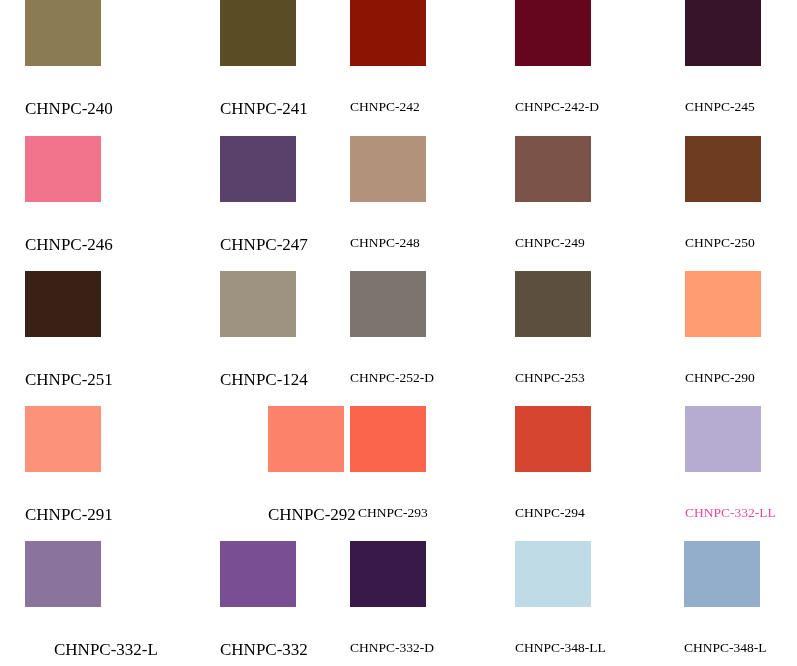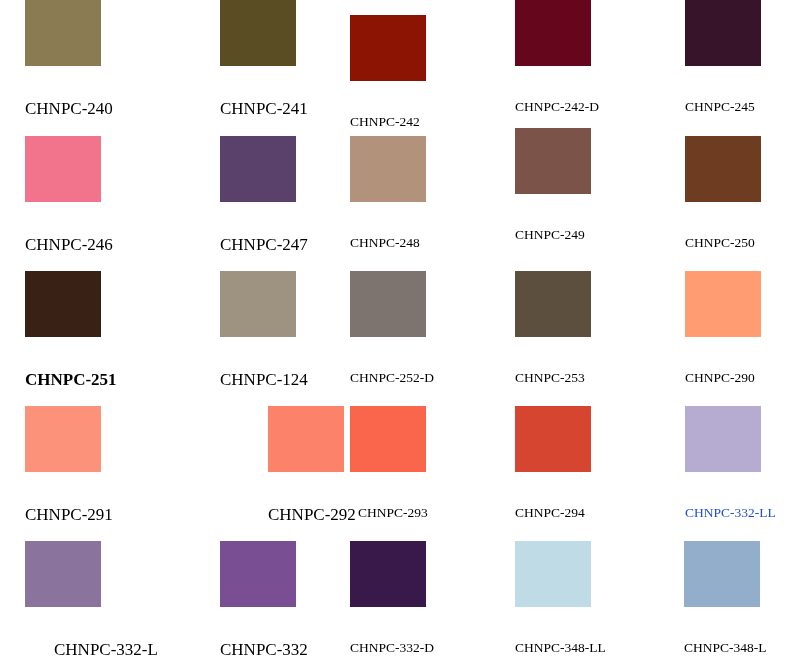--- a/index.html
+++ b/index.html
@@ -44,21 +44,21 @@
 
 <div id="swatch-grid">
     <div class="swatch-cell" style="left: 25px; top: 0px; width: 76px; height: 124px;">
       <div class="swatch-chip" title="CHNPC-240" style="width: 76px; height: 66px; background: rgb(138, 123, 82);"></div>
       <div class="swatch-label lbl-lg" style="top: 100px; color: rgb(0, 0, 0);">CHNPC-240</div>
     </div>
     <div class="swatch-cell" style="left: 220px; top: 0px; width: 76px; height: 124px;">
       <div class="swatch-chip" title="CHNPC-241" style="width: 76px; height: 66px; background: rgb(90, 76, 35);"></div>
       <div class="swatch-label lbl-lg" style="top: 100px; color: rgb(0, 0, 0);">CHNPC-241</div>
     </div>
-    <div class="swatch-cell" style="left: 350px; top: 15px; width: 76px; height: 124px;">
+    <div class="swatch-cell" style="left: 350px; top: 0px; width: 76px; height: 124px;">
       <div class="swatch-chip" title="CHNPC-242" style="width: 76px; height: 66px; background: rgb(139, 20, 3);"></div>
       <div class="swatch-label lbl-sm" style="top: 100px; color: rgb(0, 0, 0);">CHNPC-242</div>
     </div>
     <div class="swatch-cell" style="left: 515px; top: 0px; width: 76px; height: 124px;">
       <div class="swatch-chip" title="CHNPC-242-D" style="width: 76px; height: 66px; background: rgb(101, 6, 28);"></div>
       <div class="swatch-label lbl-sm" style="top: 100px; color: rgb(0, 0, 0);">CHNPC-242-D</div>
     </div>
     <div class="swatch-cell" style="left: 685px; top: 0px; width: 76px; height: 124px;">
       <div class="swatch-chip" title="CHNPC-245" style="width: 76px; height: 66px; background: rgb(55, 20, 41);"></div>
       <div class="swatch-label lbl-sm" style="top: 100px; color: rgb(0, 0, 0);">CHNPC-245</div>
@@ -68,29 +68,29 @@
       <div class="swatch-label lbl-lg" style="top: 100px; color: rgb(0, 0, 0);">CHNPC-246</div>
     </div>
     <div class="swatch-cell" style="left: 220px; top: 136px; width: 76px; height: 124px;">
       <div class="swatch-chip" title="CHNPC-247" style="width: 76px; height: 66px; background: rgb(90, 65, 107);"></div>
       <div class="swatch-label lbl-lg" style="top: 100px; color: rgb(0, 0, 0);">CHNPC-247</div>
     </div>
     <div class="swatch-cell" style="left: 350px; top: 136px; width: 76px; height: 124px;">
       <div class="swatch-chip" title="CHNPC-248" style="width: 76px; height: 66px; background: rgb(178, 146, 122);"></div>
       <div class="swatch-label lbl-sm" style="top: 100px; color: rgb(0, 0, 0);">CHNPC-248</div>
     </div>
-    <div class="swatch-cell" style="left: 515px; top: 128px; width: 76px; height: 124px; text-align: right;">
+    <div class="swatch-cell" style="left: 515px; top: 136px; width: 76px; height: 124px; text-align: right;">
       <div class="swatch-chip" title="CHNPC-249" style="width: 76px; height: 66px; background: rgb(124, 83, 73);"></div>
       <div class="swatch-label lbl-sm" style="top: 100px; color: rgb(0, 0, 0);">CHNPC-249</div>
     </div>
     <div class="swatch-cell" style="left: 685px; top: 136px; width: 76px; height: 124px;">
       <div class="swatch-chip" title="CHNPC-250" style="width: 76px; height: 66px; background: rgb(110, 60, 33);"></div>
       <div class="swatch-label lbl-sm" style="top: 100px; color: rgb(0, 0, 0);">CHNPC-250</div>
     </div>
-    <div class="swatch-cell" style="left: 25px; top: 271px; width: 76px; height: 124px; font-weight: bold;">
+    <div class="swatch-cell" style="left: 25px; top: 271px; width: 76px; height: 124px;">
       <div class="swatch-chip" title="CHNPC-251" style="width: 76px; height: 66px; background: rgb(58, 33, 22);"></div>
       <div class="swatch-label lbl-lg" style="top: 100px; color: rgb(0, 0, 0);">CHNPC-251</div>
     </div>
     <div class="swatch-cell" style="left: 220px; top: 271px; width: 76px; height: 124px;">
       <div class="swatch-chip" title="CHNPC-252" style="width: 76px; height: 66px; background: rgb(158, 146, 129);"></div>
       <div class="swatch-label lbl-lg" style="top: 100px; color: rgb(0, 0, 0);">CHNPC-124</div>
     </div>
     <div class="swatch-cell" style="left: 350px; top: 271px; width: 76px; height: 124px;">
       <div class="swatch-chip" title="CHNPC-252-D" style="width: 76px; height: 66px; background: rgb(125, 116, 112);"></div>
       <div class="swatch-label lbl-sm" style="top: 100px; color: rgb(0, 0, 0);">CHNPC-252-D</div>
@@ -114,21 +114,21 @@
     <div class="swatch-cell" style="left: 350px; top: 406px; width: 76px; height: 124px;">
       <div class="swatch-chip" title="CHNPC-293" style="width: 76px; height: 66px; background: rgb(250, 102, 76);"></div>
       <div class="swatch-label lbl-sm" style="top: 100px; color: rgb(0, 0, 0); margin-left: 8px;">CHNPC-293</div>
     </div>
     <div class="swatch-cell" style="left: 515px; top: 406px; width: 76px; height: 124px;">
       <div class="swatch-chip" title="CHNPC-294" style="width: 76px; height: 66px; background: rgb(213, 69, 48);"></div>
       <div class="swatch-label lbl-sm" style="top: 100px; color: rgb(0, 0, 0);">CHNPC-294</div>
     </div>
     <div class="swatch-cell" style="left: 685px; top: 406px; width: 76px; height: 124px;">
       <div class="swatch-chip" title="CHNPC-332-LL" style="width: 76px; height: 66px; background: rgb(182, 171, 208);"></div>
-      <div class="swatch-label lbl-sm" style="top: 100px; color: #1d4ed8; text-align: right;">CHNPC-332-LL</div>
+      <div class="swatch-label lbl-sm" style="top: 100px; color: #ec4899; text-align: right;">CHNPC-332-LL</div>
     </div>
     <div class="swatch-cell" style="left: 25px; top: 541px; width: 76px; height: 124px;">
       <div class="swatch-chip" title="CHNPC-332-L" style="width: 76px; height: 66px; background: rgb(138, 115, 156);"></div>
       <div class="swatch-label lbl-lg" style="top: 100px; color: rgb(0, 0, 0); margin-left: 29px;">CHNPC-332-L</div>
     </div>
     <div class="swatch-cell" style="left: 220px; top: 541px; width: 76px; height: 124px;">
       <div class="swatch-chip" title="CHNPC-332" style="width: 76px; height: 66px; background: rgb(122, 78, 147);"></div>
       <div class="swatch-label lbl-lg" style="top: 100px; color: rgb(0, 0, 0);">CHNPC-332</div>
     </div>
     <div class="swatch-cell" style="left: 350px; top: 541px; width: 76px; height: 124px;">

